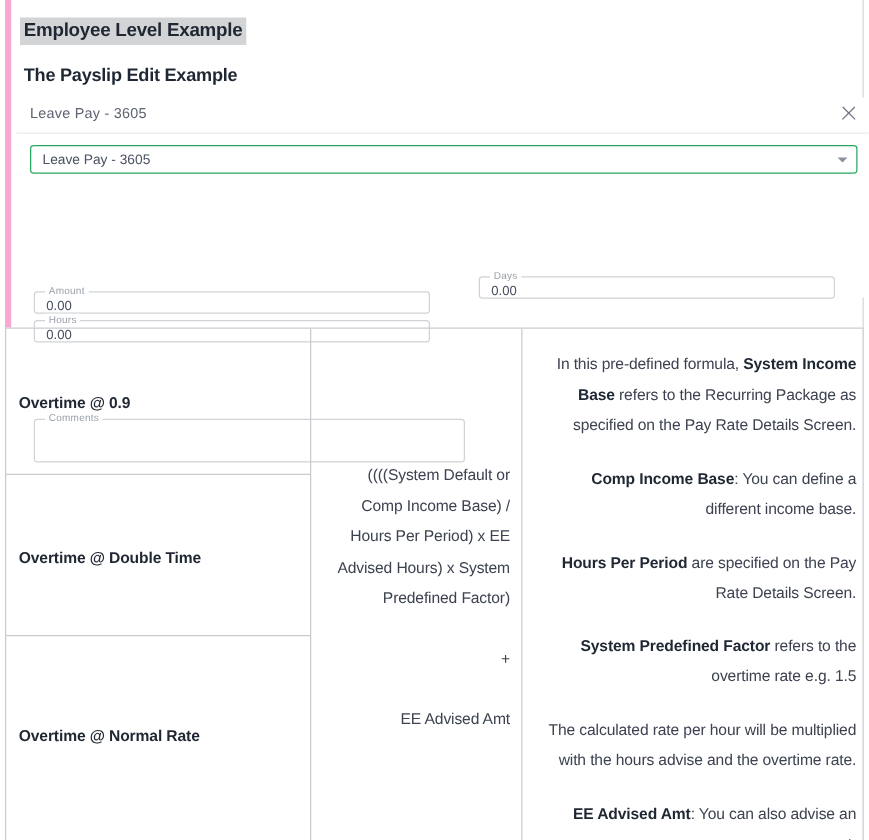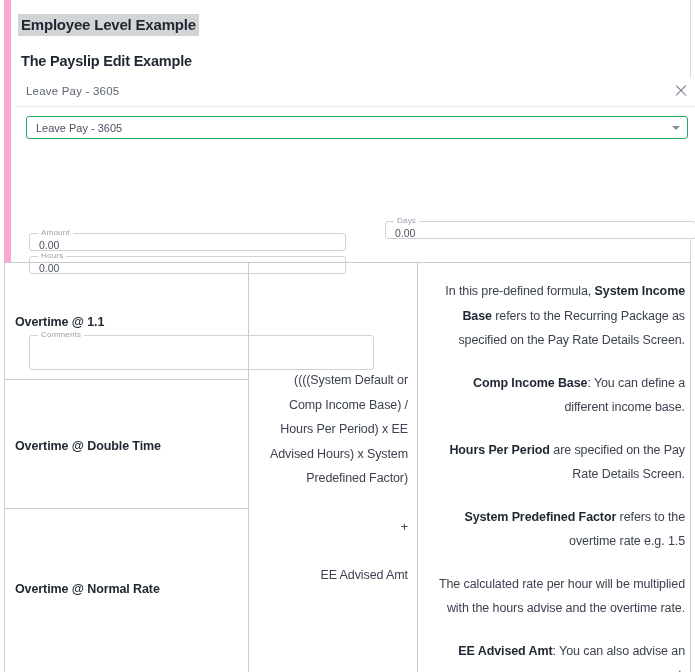--- a/index.html
+++ b/index.html
@@ -23,21 +23,21 @@
   }
 
   
   .doc-section {
     position: absolute;
     left: 4px;
     top: 0;
     width: 687px;
     height: 262px;
     box-sizing: border-box;
-    border-left: 7px solid #f9a8d4;
+    border-left: 5px solid #f9a8d4;
     border-right: 1px solid #d8d8d8;
     background: #fff;
   }
 
   .h-highlight {
     position: absolute;
     left: 7px;
     top: 14px;
     font-size: 15px;
     font-weight: bold;
@@ -159,21 +159,21 @@
   }
   .field > .value {
     position: absolute;
     left: 9px;
     top: 5px;
     font-size: 10.5px;
     color: #4a5161;
   }
 
   #field-amount   { left: 14px;  top: 143px; width: 317px; height: 18px; margin-top: 12px; }
-  #field-days     { left: 370px; top: 143px; width: 311px; height: 18px; }
+  #field-days     { left: 370px; top: 143px; width: 285px; height: 18px; }
   #field-hours    { left: 14px;  top: 178px; width: 317px; height: 18px; }
   #field-comments { left: 14px;  top: 213px; width: 345px; height: 35px; margin-top: 44px; }
 
   
   .tbl {
     position: absolute;
     left: 4px;
     top: 262px;
     width: 687px;
     height: 410px;
@@ -290,21 +290,21 @@
     </div>
   </div>
 
   <div class="tbl">
 
     <div class="col-sep" id="sep-1"></div>
     <div class="col-sep" id="sep-2"></div>
     <div class="row-sep" id="rsep-1"></div>
     <div class="row-sep" id="rsep-2"></div>
 
-    <div class="rowlabel" id="rowlabel-0">Overtime @ 1.1</div>
+    <div class="rowlabel" id="rowlabel-0">Overtime @ 0.9</div>
     <div class="rowlabel" id="rowlabel-1">Overtime @ Double Time</div>
     <div class="rowlabel" id="rowlabel-2">Overtime @ Normal Rate</div>
 
     <div class="formula-cell">
       <p>((((System Default or Comp Income Base) / Hours Per Period) x EE Advised Hours) x System Predefined Factor)</p>
       <p class="gap">+</p>
       <p class="gap">EE Advised Amt</p>
     </div>
 
     <div class="desc-cell">

